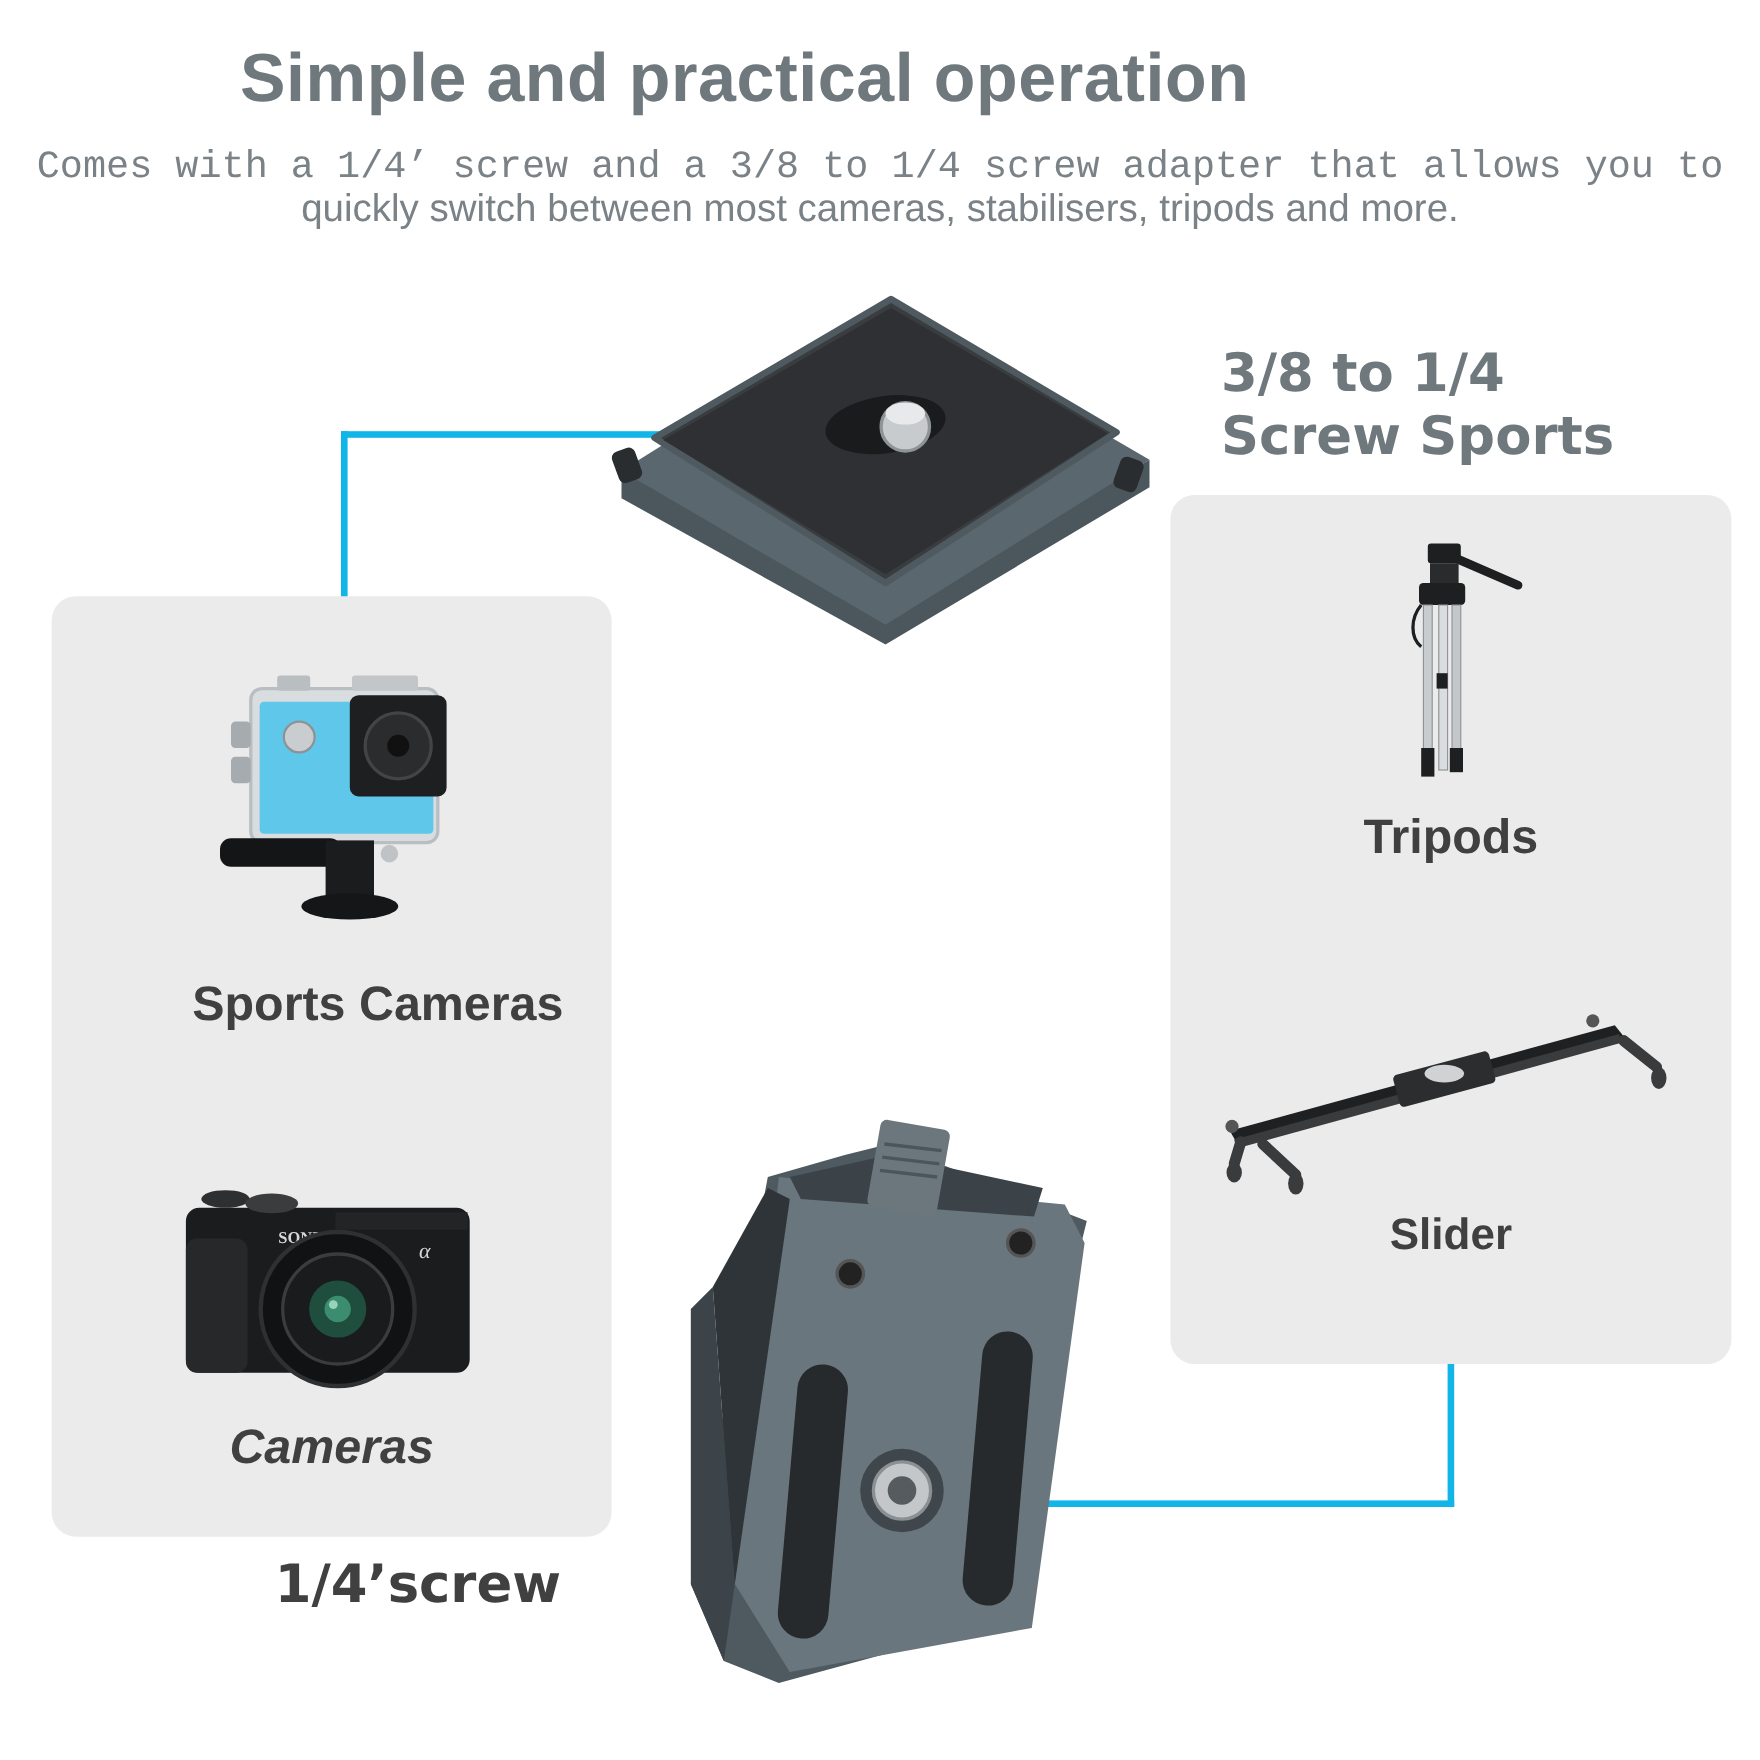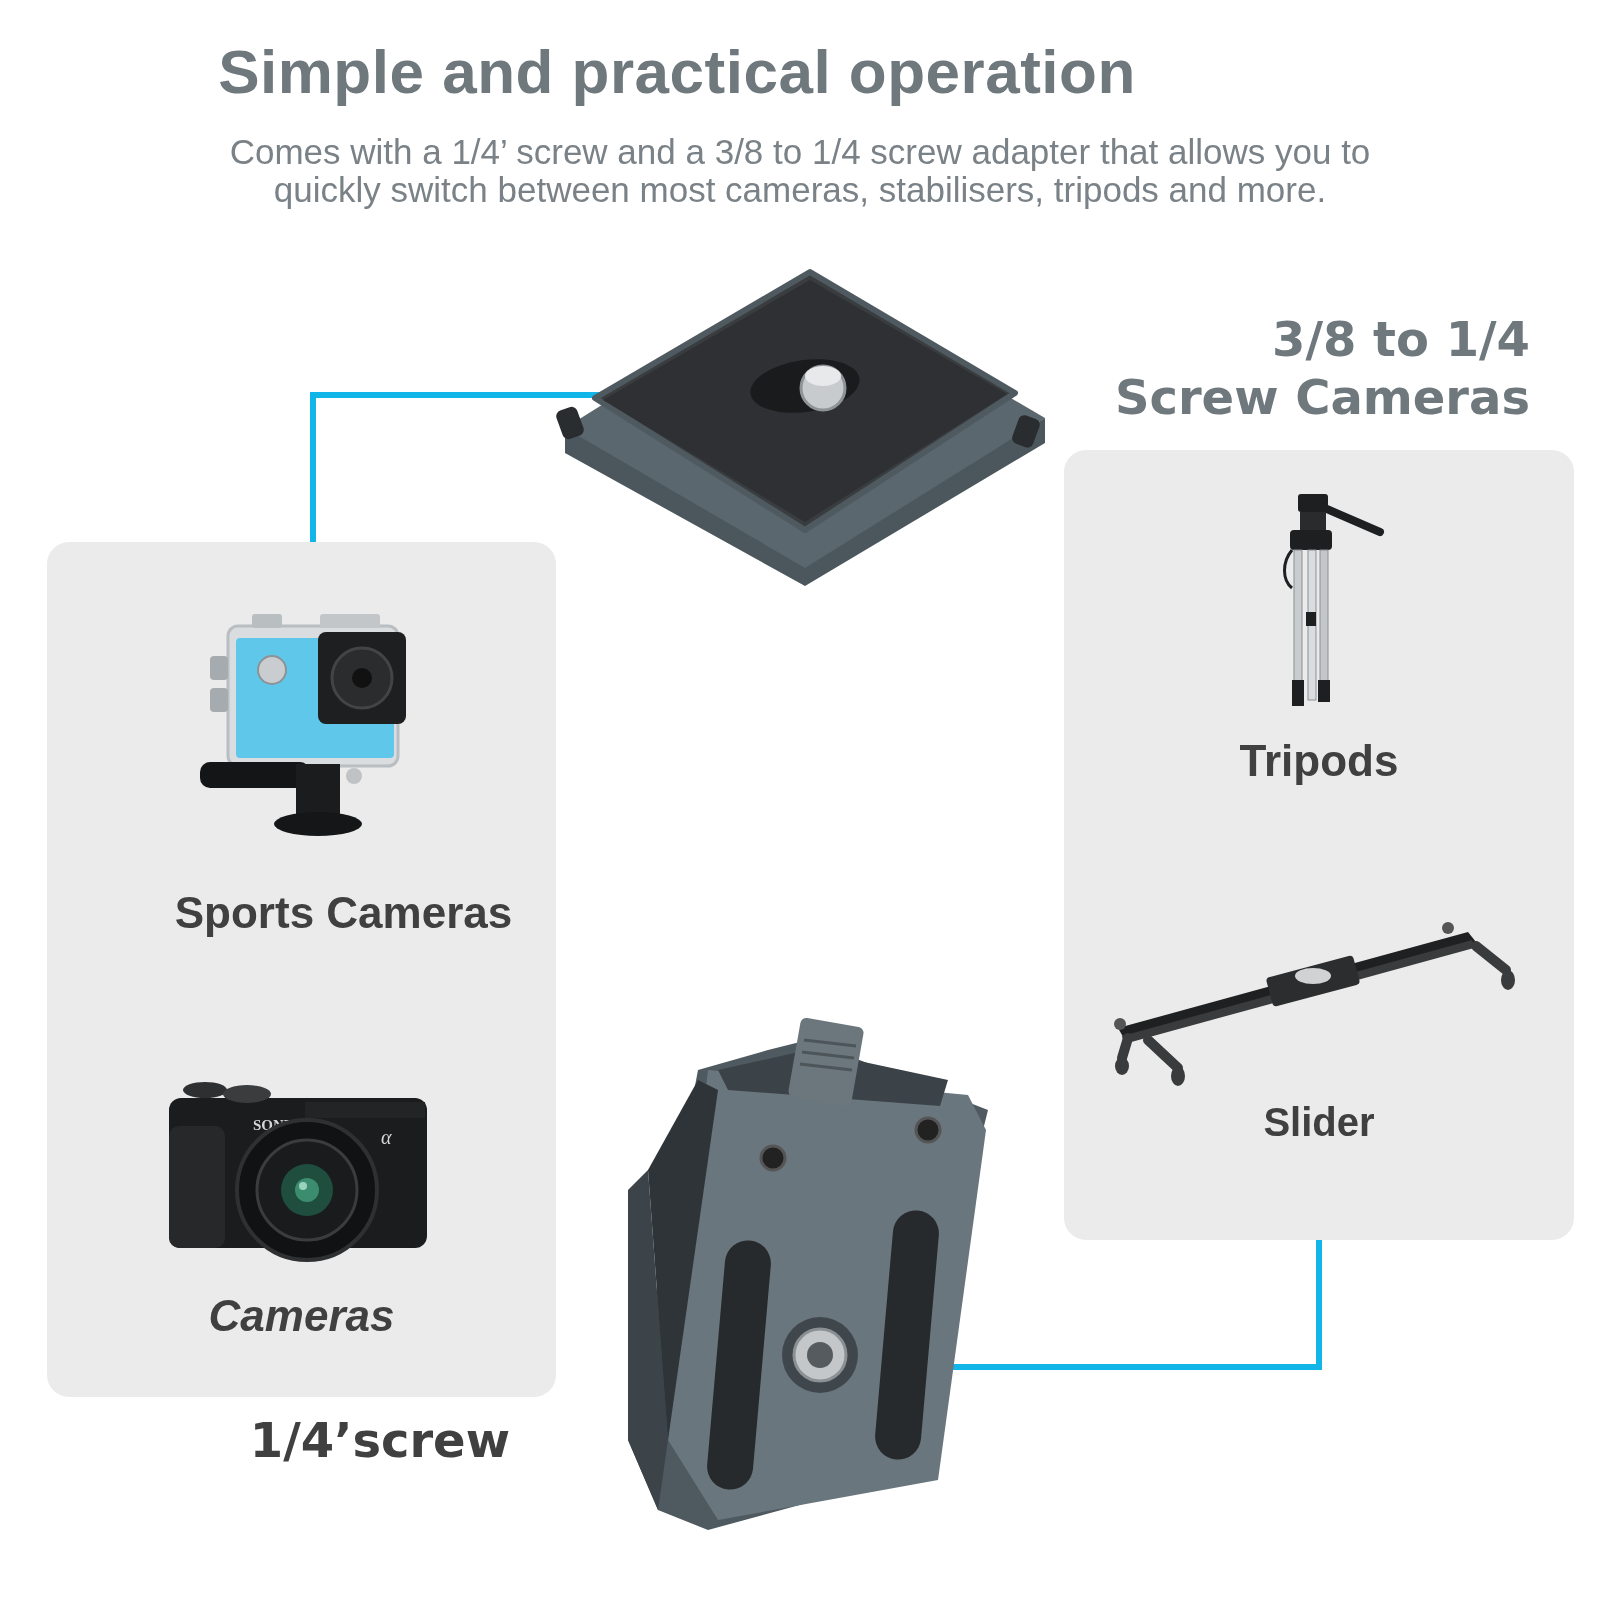--- a/index.html
+++ b/index.html
@@ -1,26 +1,26 @@
 <!DOCTYPE html>
 <html><head>
 <meta charset="utf-8">
 <style>
   html,body{margin:0;padding:0;background:#ffffff;}
   body{width:1600px;height:1600px;position:relative;overflow:hidden;font-family:"Liberation Sans",sans-serif;color:#6f787d;}
   .title{position:absolute;left:0;top:36px;width:1354px;text-align:center;font-size:62px;font-weight:bold;color:#6f787d;letter-spacing:0.5px;}
   .sub{position:absolute;left:0;width:1600px;text-align:center;font-size:35px;color:#7a8287;}
-  .sub1{top:132px;}
+  .sub1{top:132px;font-family:Liberation Mono, monospace;}
   .sub2{top:170px;}
   .panel{position:absolute;background:#ebebeb;border-radius:22px;}
   .left-panel{left:47px;top:542px;width:509px;height:855px;}
   .right-panel{left:1064px;top:450px;width:510px;height:790px;}
   .label{position:absolute;font-weight:bold;text-align:center;color:#404040;}
   .line{position:absolute;background:#12b5e8;}
-  .heading-r{position:absolute;left:1110px;width:420px;text-align:right;font-weight:bold;font-size:48px;color:#6f787d;line-height:58px;font-family:"DejaVu Sans",sans-serif;}
+  .heading-r{position:absolute;left:1110px;width:420px;text-align:left;font-weight:bold;font-size:48px;color:#6f787d;line-height:58px;font-family:"DejaVu Sans",sans-serif;}
   .icon{position:absolute;}
 </style>
 </head>
 <body>
 
 <div class="title">Simple and practical operation</div>
 <div class="sub sub1">Comes with a 1/4’ screw and a 3/8 to 1/4 screw adapter that allows you to</div>
 <div class="sub sub2">quickly switch between most cameras, stabilisers, tripods and more.</div>
 
 <div class="line" style="left:310px;top:392px;width:6px;height:151px;"></div>
@@ -60,21 +60,21 @@
   <circle cx="142" cy="122" r="50" fill="#1a1b1c" stroke="#3a3c3e" stroke-width="3"></circle>
   <circle cx="142" cy="122" r="26" fill="#1f4d3e"></circle>
   <circle cx="142" cy="122" r="12" fill="#3c8c70"></circle>
   <circle cx="138" cy="118" r="4" fill="#9ad3bb"></circle>
 </svg>
 <div class="label" style="left:47px;top:1291px;width:509px;font-size:44px;font-style:italic;">Cameras</div>
 
 <div class="label" style="left:110px;top:1412px;width:400px;font-size:48px;font-family:'DejaVu Sans',sans-serif;text-align:right;">1/4’screw</div>
 
 <div class="heading-r" style="top:310px;">3/8 to 1/4</div>
-<div class="heading-r" style="top:368px;">Screw Cameras</div>
+<div class="heading-r" style="top:368px;">Screw Sports</div>
 
 <div class="panel right-panel"></div>
 
 <svg class="icon" style="left:1280px;top:492px;" width="110" height="222" viewBox="0 0 110 222">
   <rect x="18" y="2" width="30" height="18" rx="3" fill="#1e1f20"></rect>
   <line x1="40" y1="14" x2="100" y2="40" stroke="#1e1f20" stroke-width="8" stroke-linecap="round"></line>
   <rect x="20" y="20" width="26" height="18" fill="#2a2b2c"></rect>
   <rect x="10" y="38" width="42" height="20" rx="4" fill="#1e1f20"></rect>
   <path d="M12 58 C2 70 2 88 12 96" stroke="#1e1f20" stroke-width="3" fill="none"></path>
   <rect x="14" y="58" width="8" height="150" fill="#c9ccce" stroke="#8b9093" stroke-width="1"></rect>

